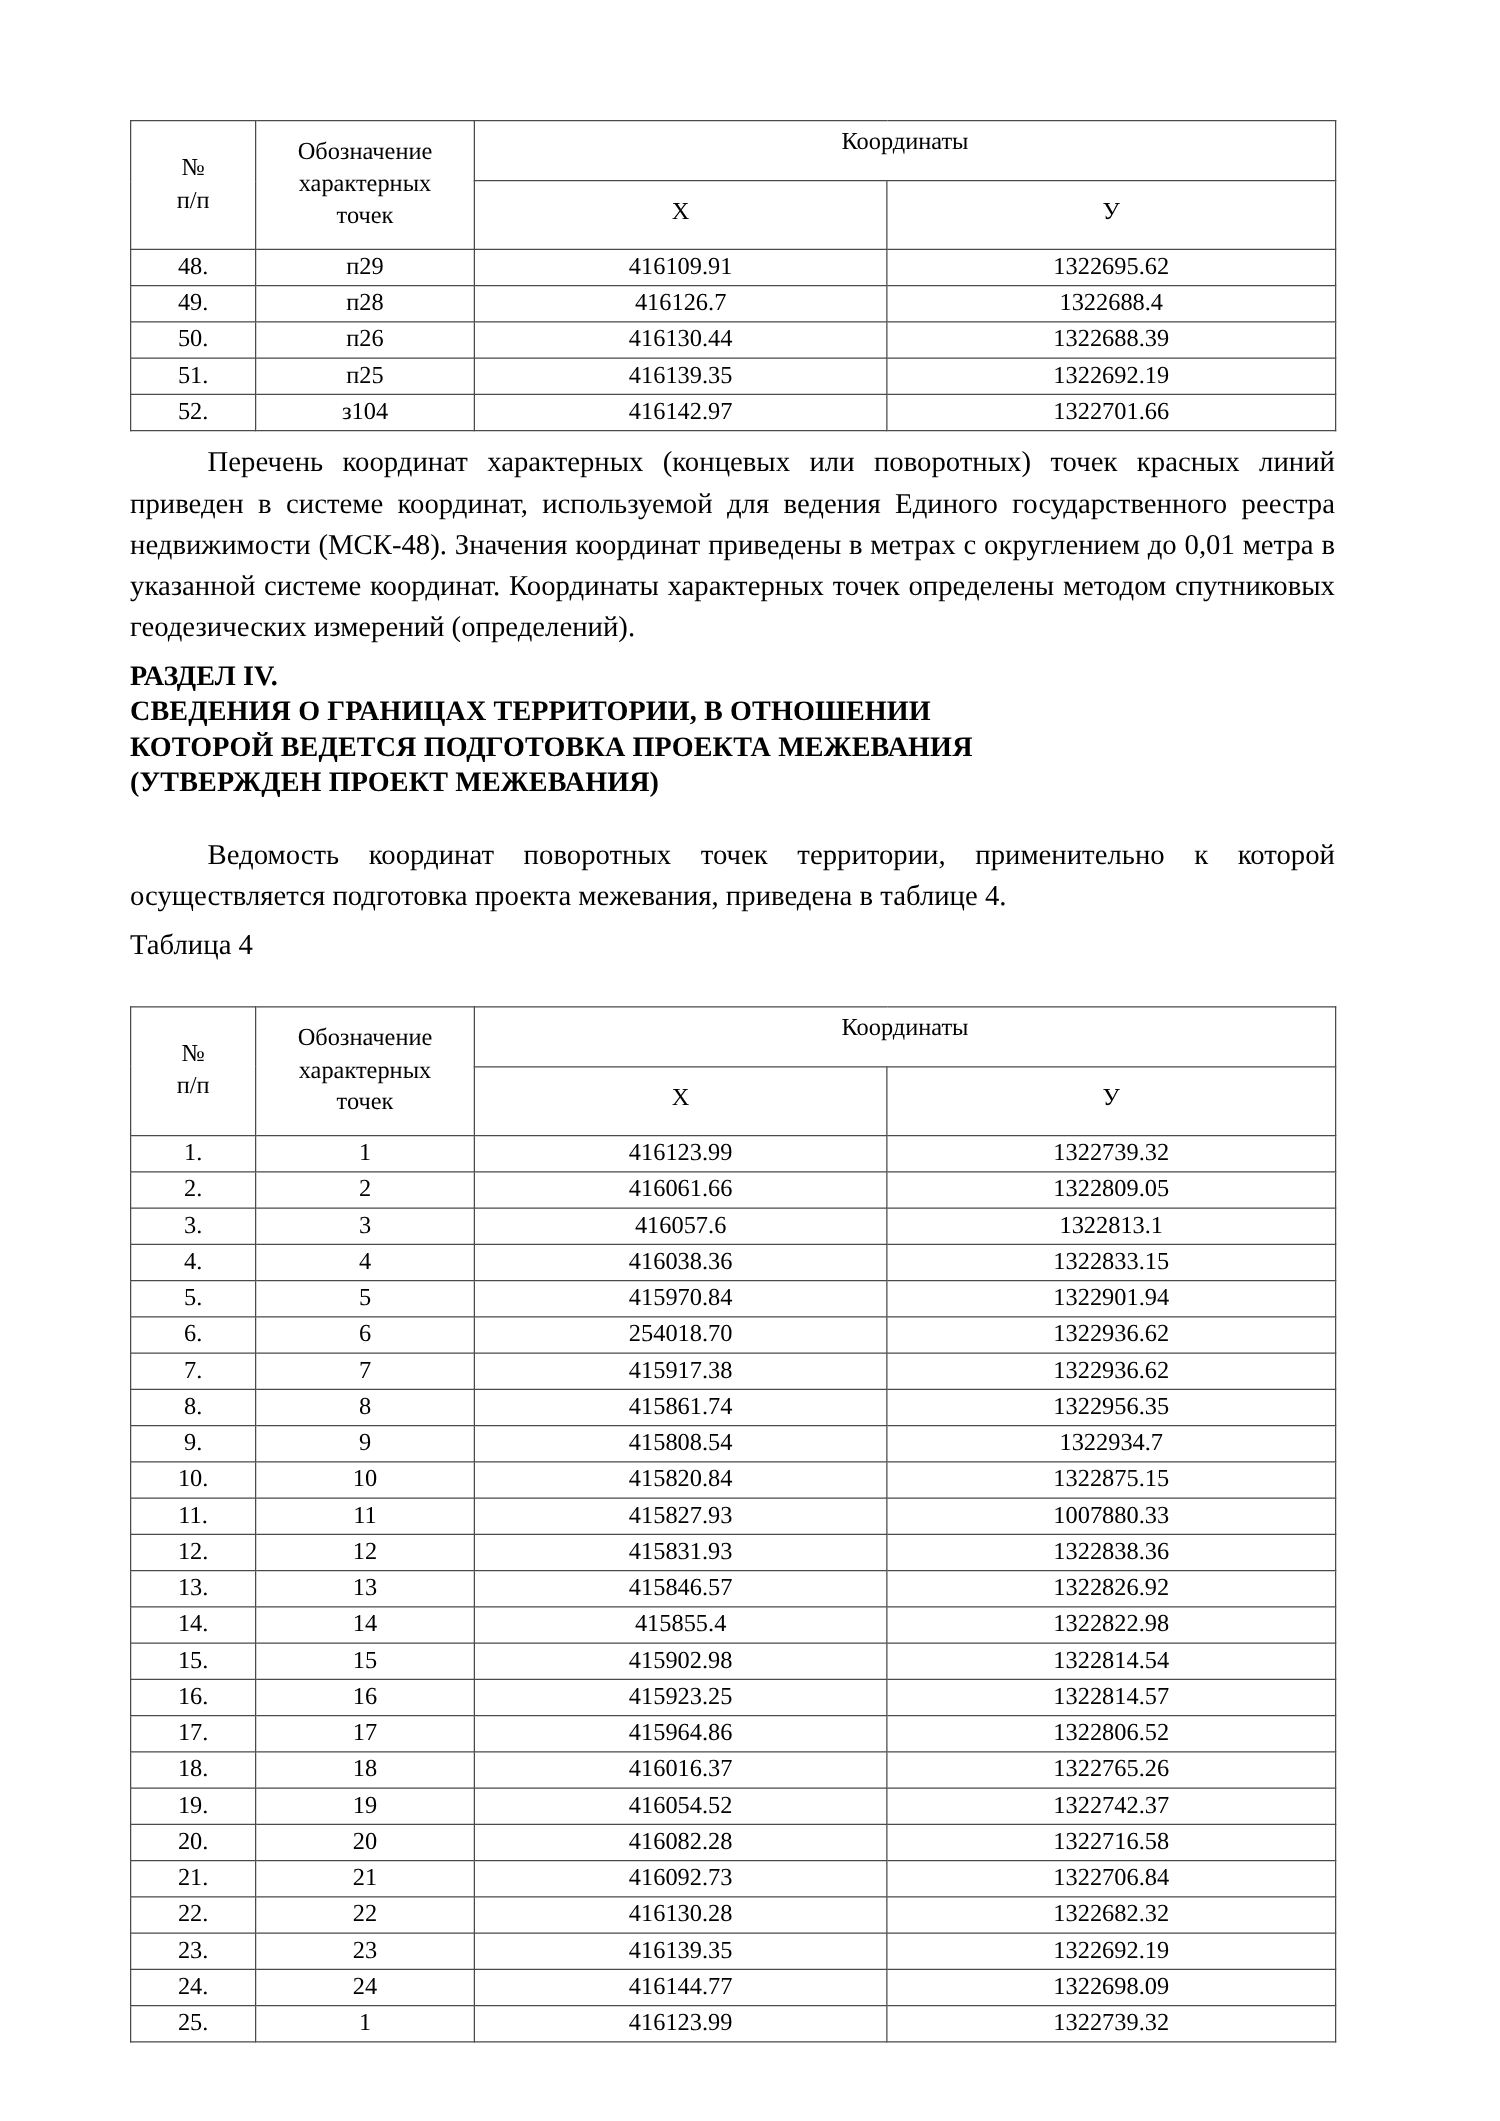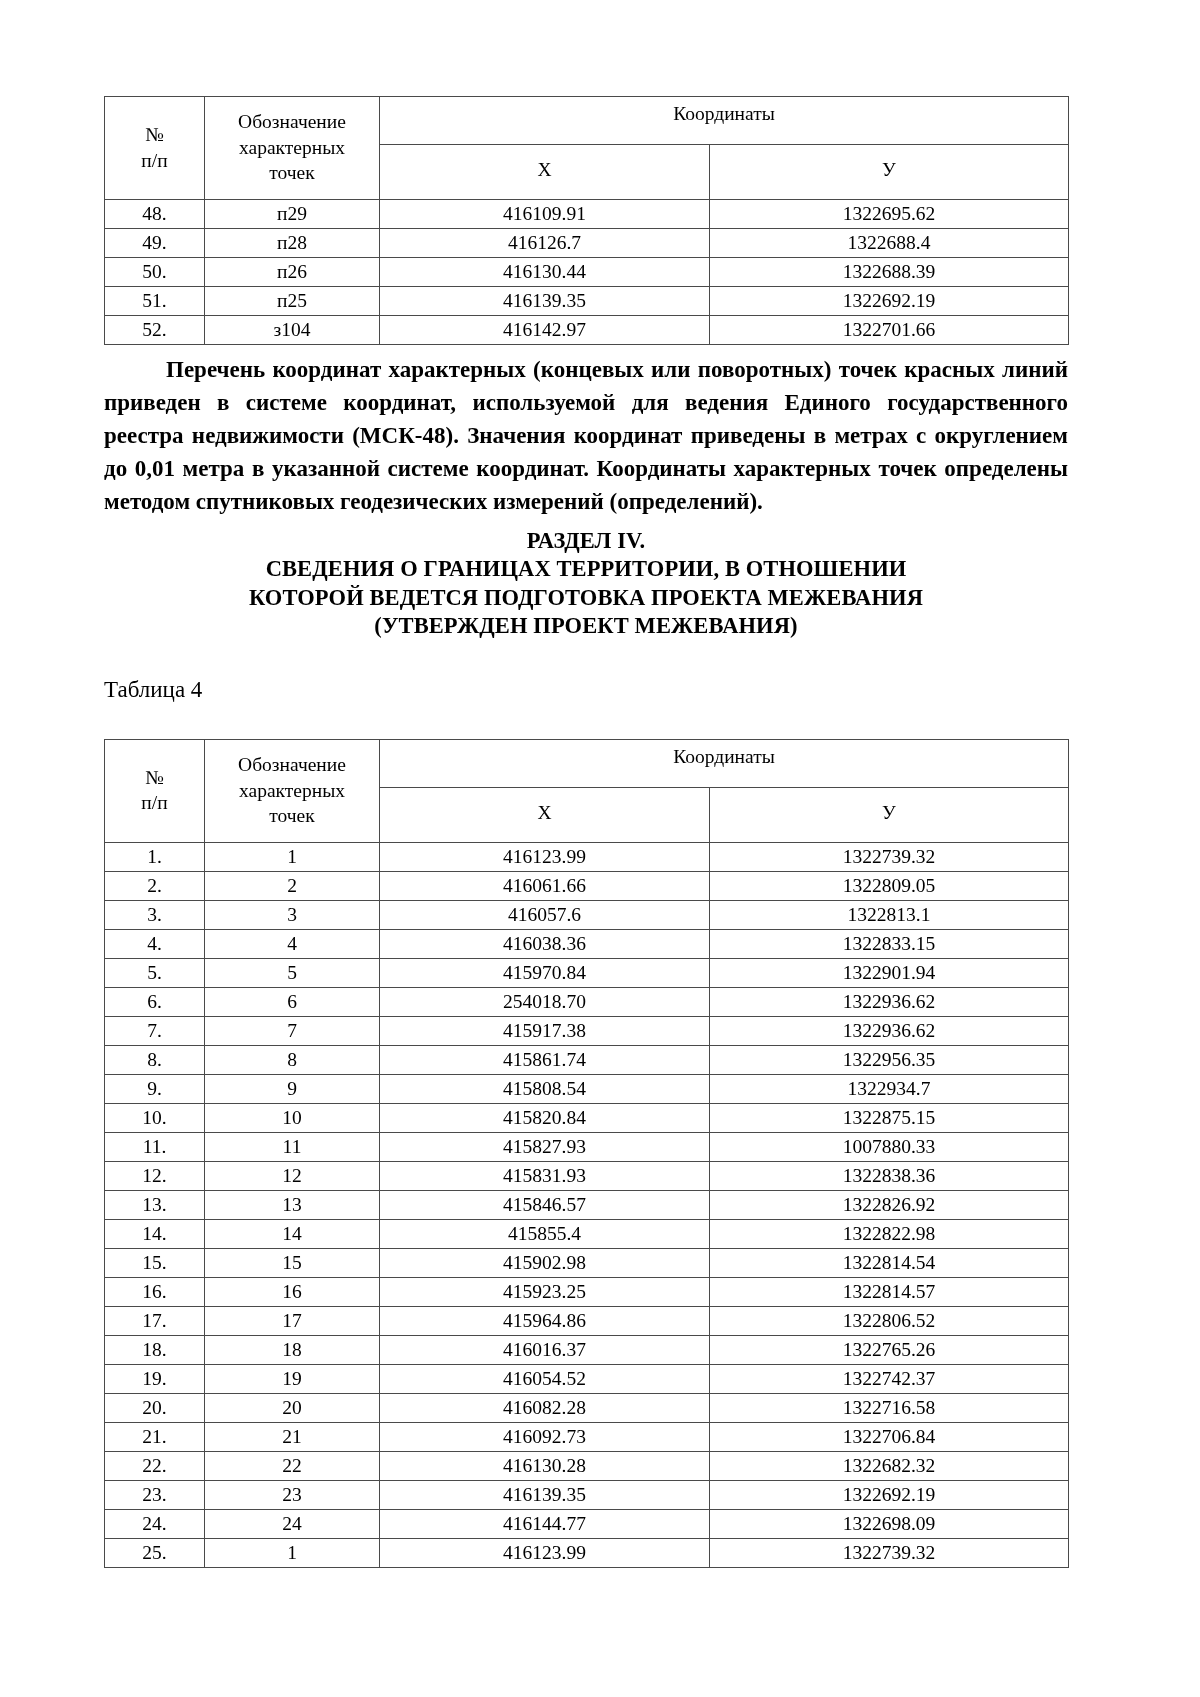--- a/index.html
+++ b/index.html
@@ -67,30 +67,29 @@
   p.body-par {
     margin: 0;
     font-size: 23px;
     line-height: 1.44;
     text-align: justify;
     text-indent: 62px;
     hyphens: none;
   }
   p.body-par.last-line-left {
     text-align-last: left;
-    font-weight: bold;
   }
   .spacer-8 { height: 8px; }
   .spacer-14 { height: 14px; }
   .spacer-20 { height: 20px; }
   .spacer-26 { height: 26px; }
 
   
   .heading-block {
-    text-align: center;
+    text-align: left;
     font-weight: bold;
     font-size: 22.5px;
     line-height: 1.27;
     letter-spacing: 0.1px;
   }
   .heading-block .h-line {
     display: block;
   }
 
   
@@ -179,20 +178,21 @@
 
     <div class="heading-block">
       <span class="h-line">РАЗДЕЛ IV.</span>
       <span class="h-line">СВЕДЕНИЯ О ГРАНИЦАХ ТЕРРИТОРИИ, В ОТНОШЕНИИ</span>
       <span class="h-line">КОТОРОЙ ВЕДЕТСЯ ПОДГОТОВКА ПРОЕКТА МЕЖЕВАНИЯ</span>
       <span class="h-line">(УТВЕРЖДЕН ПРОЕКТ МЕЖЕВАНИЯ)</span>
     </div>
 
     <div class="spacer-26"></div>
 
+    <p class="body-par last-line-left">Ведомость координат поворотных точек территории, применительно к которой осуществляется подготовка проекта межевания, приведена в таблице 4.</p>
 
     <div class="spacer-8"></div>
 
     <div class="table-label">Таблица 4</div>
 
     <div class="spacer-14"></div>
 
 
     <div class="spacer-20"></div>
 

